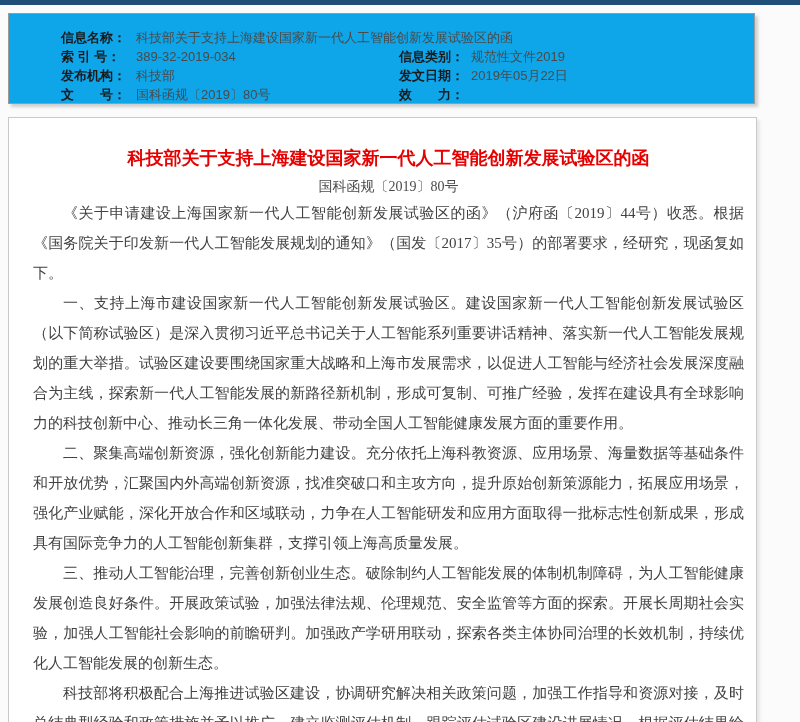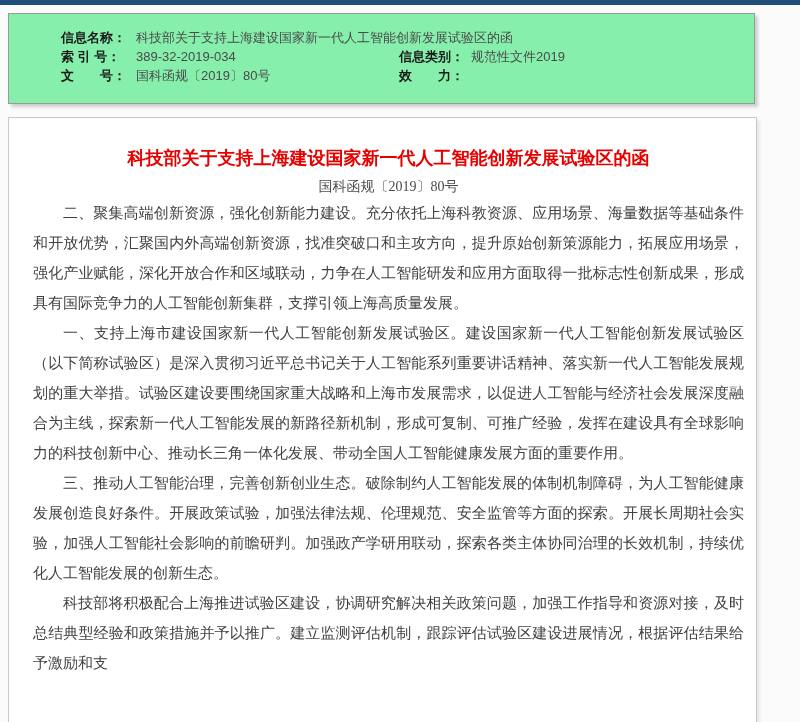--- a/index.html
+++ b/index.html
@@ -7,21 +7,21 @@
     width: 800px; height: 722px; overflow: hidden; position: relative;
     font-family: "Liberation Sans", sans-serif;
   }
   .topbar {
     position: absolute; left: 0; top: 0; width: 800px; height: 5px;
     background: #1f4e79;
   }
   
   .meta-card {
     position: absolute; left: 8px; top: 13px; width: 745px; height: 75px;
-    background: #86efac;
+    background: #0ea5e9;
     border: 1px solid #9a9a9a;
     box-shadow: 3px 3px 3px rgba(0,0,0,0.18);
     padding-top: 14px;
     font-size: 13px;
   }
   .meta-row { position: relative; height: 19px; line-height: 19px; }
   .meta-label { font-weight: bold; color: #1a1a1a; position: absolute; white-space: pre; }
   .meta-value { color: #4a4a4a; position: absolute; white-space: nowrap; }
   .l1 { left: 52px; }
   .v1 { left: 127px; }
@@ -60,29 +60,36 @@
     <span class="meta-label l1">信息名称：</span>
     <span class="meta-value v1">科技部关于支持上海建设国家新一代人工智能创新发展试验区的函</span>
   </div>
   <div class="meta-row">
     <span class="meta-label l1">索 引 号：</span>
     <span class="meta-value v1">389-32-2019-034</span>
     <span class="meta-label l2">信息类别：</span>
     <span class="meta-value v2">规范性文件2019</span>
   </div>
   <div class="meta-row">
+    <span class="meta-label l1">发布机构：</span>
+    <span class="meta-value v1">科技部</span>
+    <span class="meta-label l2">发文日期：</span>
+    <span class="meta-value v2">2019年05月22日</span>
+  </div>
+  <div class="meta-row">
     <span class="meta-label l1">文　　号：</span>
     <span class="meta-value v1">国科函规〔2019〕80号</span>
     <span class="meta-label l2">效　　力：</span>
     <span class="meta-value v2"></span>
   </div>
 </div>
 
 <div class="doc-card">
   <h1 class="doc-title">科技部关于支持上海建设国家新一代人工智能创新发展试验区的函</h1>
   <div class="doc-number">国科函规〔2019〕80号</div>
   <div class="doc-body">
+    <p>《关于申请建设上海国家新一代人工智能创新发展试验区的函》（沪府函〔2019〕44号）收悉。根据《国务院关于印发新一代人工智能发展规划的通知》（国发〔2017〕35号）的部署要求，经研究，现函复如下。</p>
+    <p>一、支持上海市建设国家新一代人工智能创新发展试验区。建设国家新一代人工智能创新发展试验区（以下简称试验区）是深入贯彻习近平总书记关于人工智能系列重要讲话精神、落实新一代人工智能发展规划的重大举措。试验区建设要围绕国家重大战略和上海市发展需求，以促进人工智能与经济社会发展深度融合为主线，探索新一代人工智能发展的新路径新机制，形成可复制、可推广经验，发挥在建设具有全球影响力的科技创新中心、推动长三角一体化发展、带动全国人工智能健康发展方面的重要作用。</p>
     <p>二、聚集高端创新资源，强化创新能力建设。充分依托上海科教资源、应用场景、海量数据等基础条件和开放优势，汇聚国内外高端创新资源，找准突破口和主攻方向，提升原始创新策源能力，拓展应用场景，强化产业赋能，深化开放合作和区域联动，力争在人工智能研发和应用方面取得一批标志性创新成果，形成具有国际竞争力的人工智能创新集群，支撑引领上海高质量发展。</p>
-    <p>一、支持上海市建设国家新一代人工智能创新发展试验区。建设国家新一代人工智能创新发展试验区（以下简称试验区）是深入贯彻习近平总书记关于人工智能系列重要讲话精神、落实新一代人工智能发展规划的重大举措。试验区建设要围绕国家重大战略和上海市发展需求，以促进人工智能与经济社会发展深度融合为主线，探索新一代人工智能发展的新路径新机制，形成可复制、可推广经验，发挥在建设具有全球影响力的科技创新中心、推动长三角一体化发展、带动全国人工智能健康发展方面的重要作用。</p>
     <p>三、推动人工智能治理，完善创新创业生态。破除制约人工智能发展的体制机制障碍，为人工智能健康发展创造良好条件。开展政策试验，加强法律法规、伦理规范、安全监管等方面的探索。开展长周期社会实验，加强人工智能社会影响的前瞻研判。加强政产学研用联动，探索各类主体协同治理的长效机制，持续优化人工智能发展的创新生态。</p>
     <p>科技部将积极配合上海推进试验区建设，协调研究解决相关政策问题，加强工作指导和资源对接，及时总结典型经验和政策措施并予以推广。建立监测评估机制，跟踪评估试验区建设进展情况，根据评估结果给予激励和支</p>
   </div>
 </div>
 
 </body></html>

